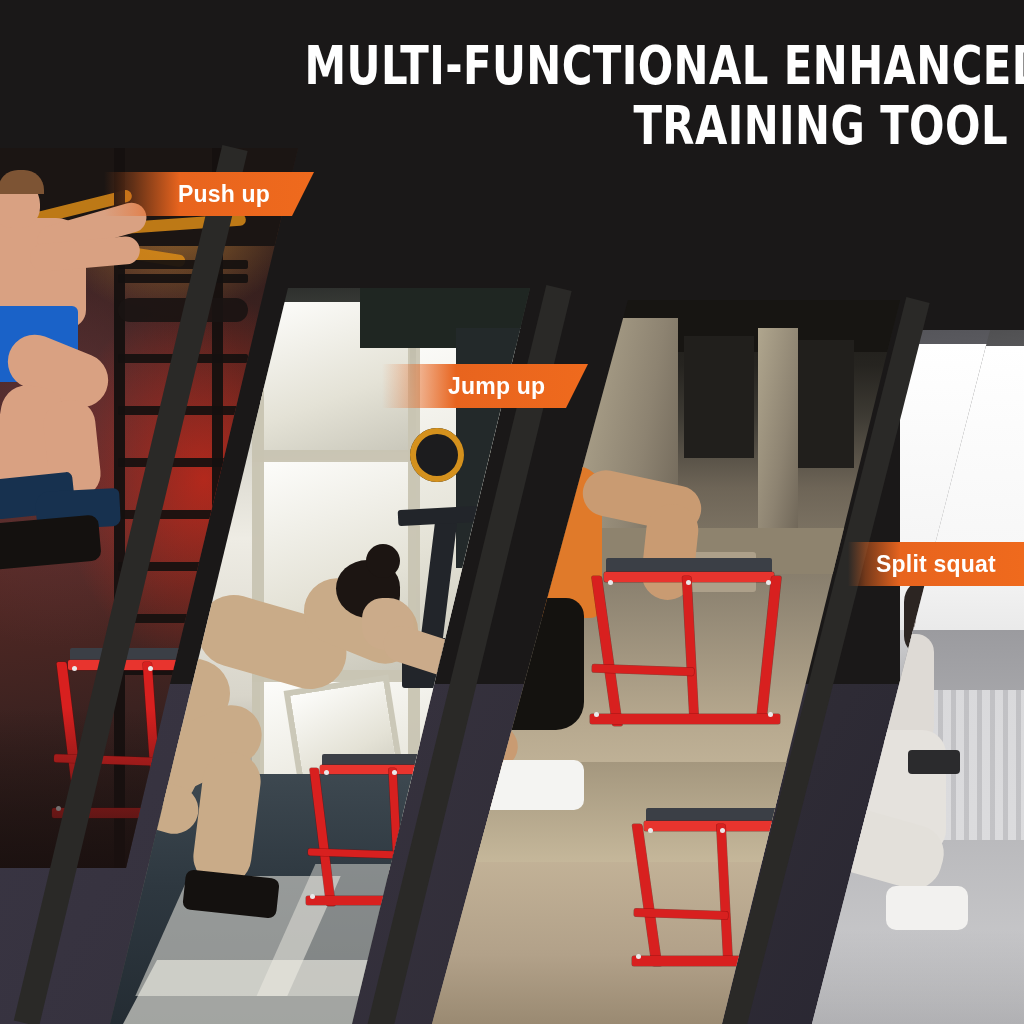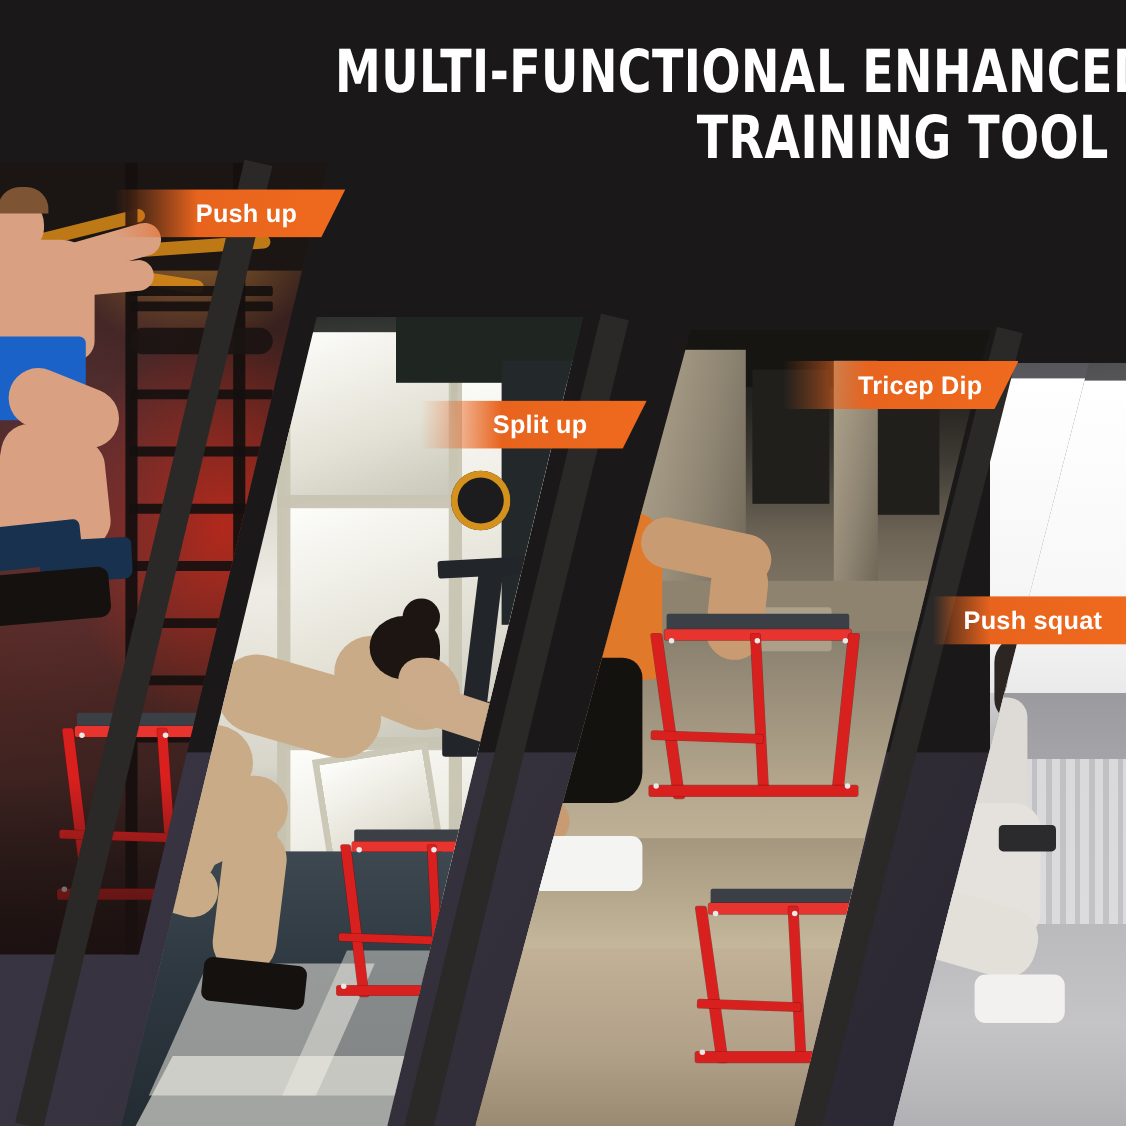--- a/index.html
+++ b/index.html
@@ -390,24 +390,20 @@
     <div class="title">MULTI-FUNCTIONAL ENHANCED</div>
     <div class="title">TRAINING TOOL</div>
   </div>
 
   <div class="badge" id="badge-jump">
     <div class="fill"></div>
     <span class="txt">Push up</span>
   </div>
   <div class="badge" id="badge-push">
     <div class="fill"></div>
-    <span class="txt">Split up</span>
-  </div>
-  <div class="badge" id="badge-dip">
-    <div class="fill"></div>
-    <span class="txt">Tricep Dip</span>
+    <span class="txt">Jump up</span>
   </div>
   <div class="badge" id="badge-split">
     <div class="fill"></div>
-    <span class="txt">Push squat</span>
+    <span class="txt">Split squat</span>
   </div>
 
 </div>
 
 </body></html>

